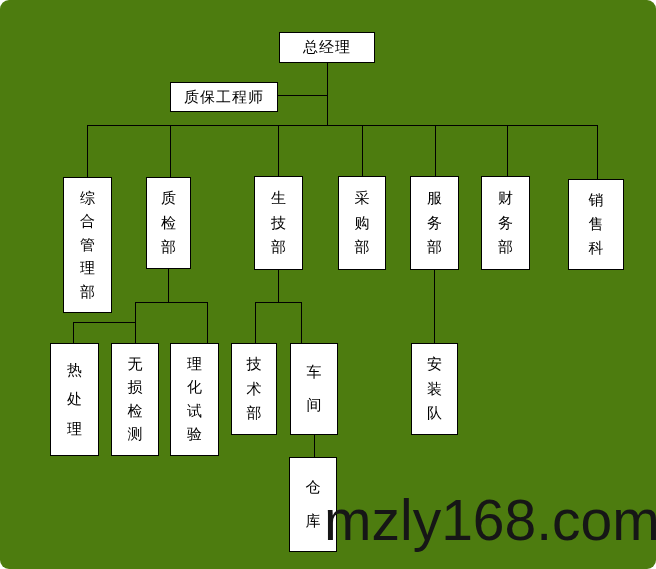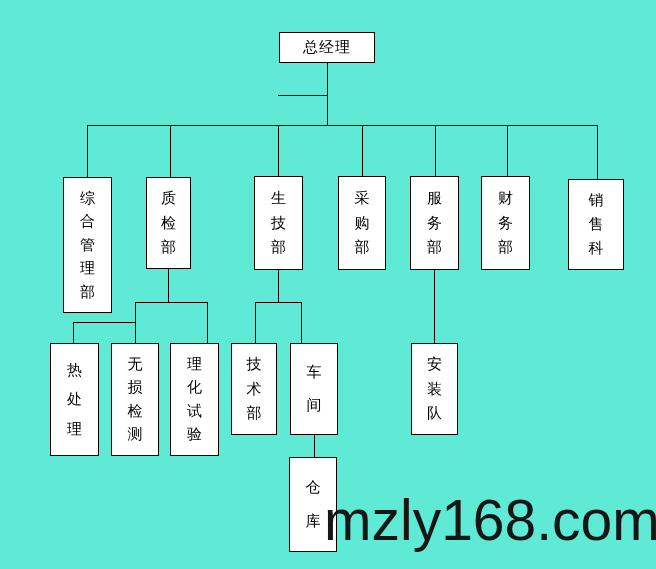--- a/index.html
+++ b/index.html
@@ -4,23 +4,24 @@
 <style>
   html, body {
     margin: 0;
     padding: 0;
     background: #ffffff;
   }
   .stage {
     position: relative;
     width: 656px;
     height: 569px;
-    background: #5eead4;
+    background: #4d7c0f;
     overflow: hidden;
     font-family: "DejaVu Sans", sans-serif;
+    border-radius: 9px;
   }
   .layer {
     position: absolute;
     left: 0; top: 0;
     width: 100%; height: 100%;
   }
   .node {
     position: absolute;
     box-sizing: border-box;
     border: 1px solid #000000;
@@ -87,20 +88,23 @@
       <div class="line" style="left: 255px; top: 302px; width: 46px; height: 1px;"></div>
       <div class="line" style="left: 255px; top: 302px; width: 1px; height: 41px;"></div>
       <div class="line" style="left: 301px; top: 302px; width: 1px; height: 41px;"></div>
       <div class="line" style="left: 434px; top: 270px; width: 1px; height: 73px;"></div>
       <div class="line" style="left: 314px; top: 435px; width: 1px; height: 22px;"></div>
     </div>
   <div class="layer" id="nodes-layer">
       <div class="node horizontal" style="left: 279px; top: 32px; width: 96px; height: 31px;">
         <span>总经理</span>
       </div>
+      <div class="node horizontal" style="left: 170px; top: 82px; width: 108px; height: 30px;">
+        <span>质保工程师</span>
+      </div>
       <div class="node vertical" style="left: 63px; top: 177px; width: 49px; height: 136px;">
         <span>综</span>
         <span>合</span>
         <span>管</span>
         <span>理</span>
         <span>部</span>
       </div>
       <div class="node vertical" style="left: 146px; top: 177px; width: 45px; height: 92px;">
         <span>质</span>
         <span>检</span>

